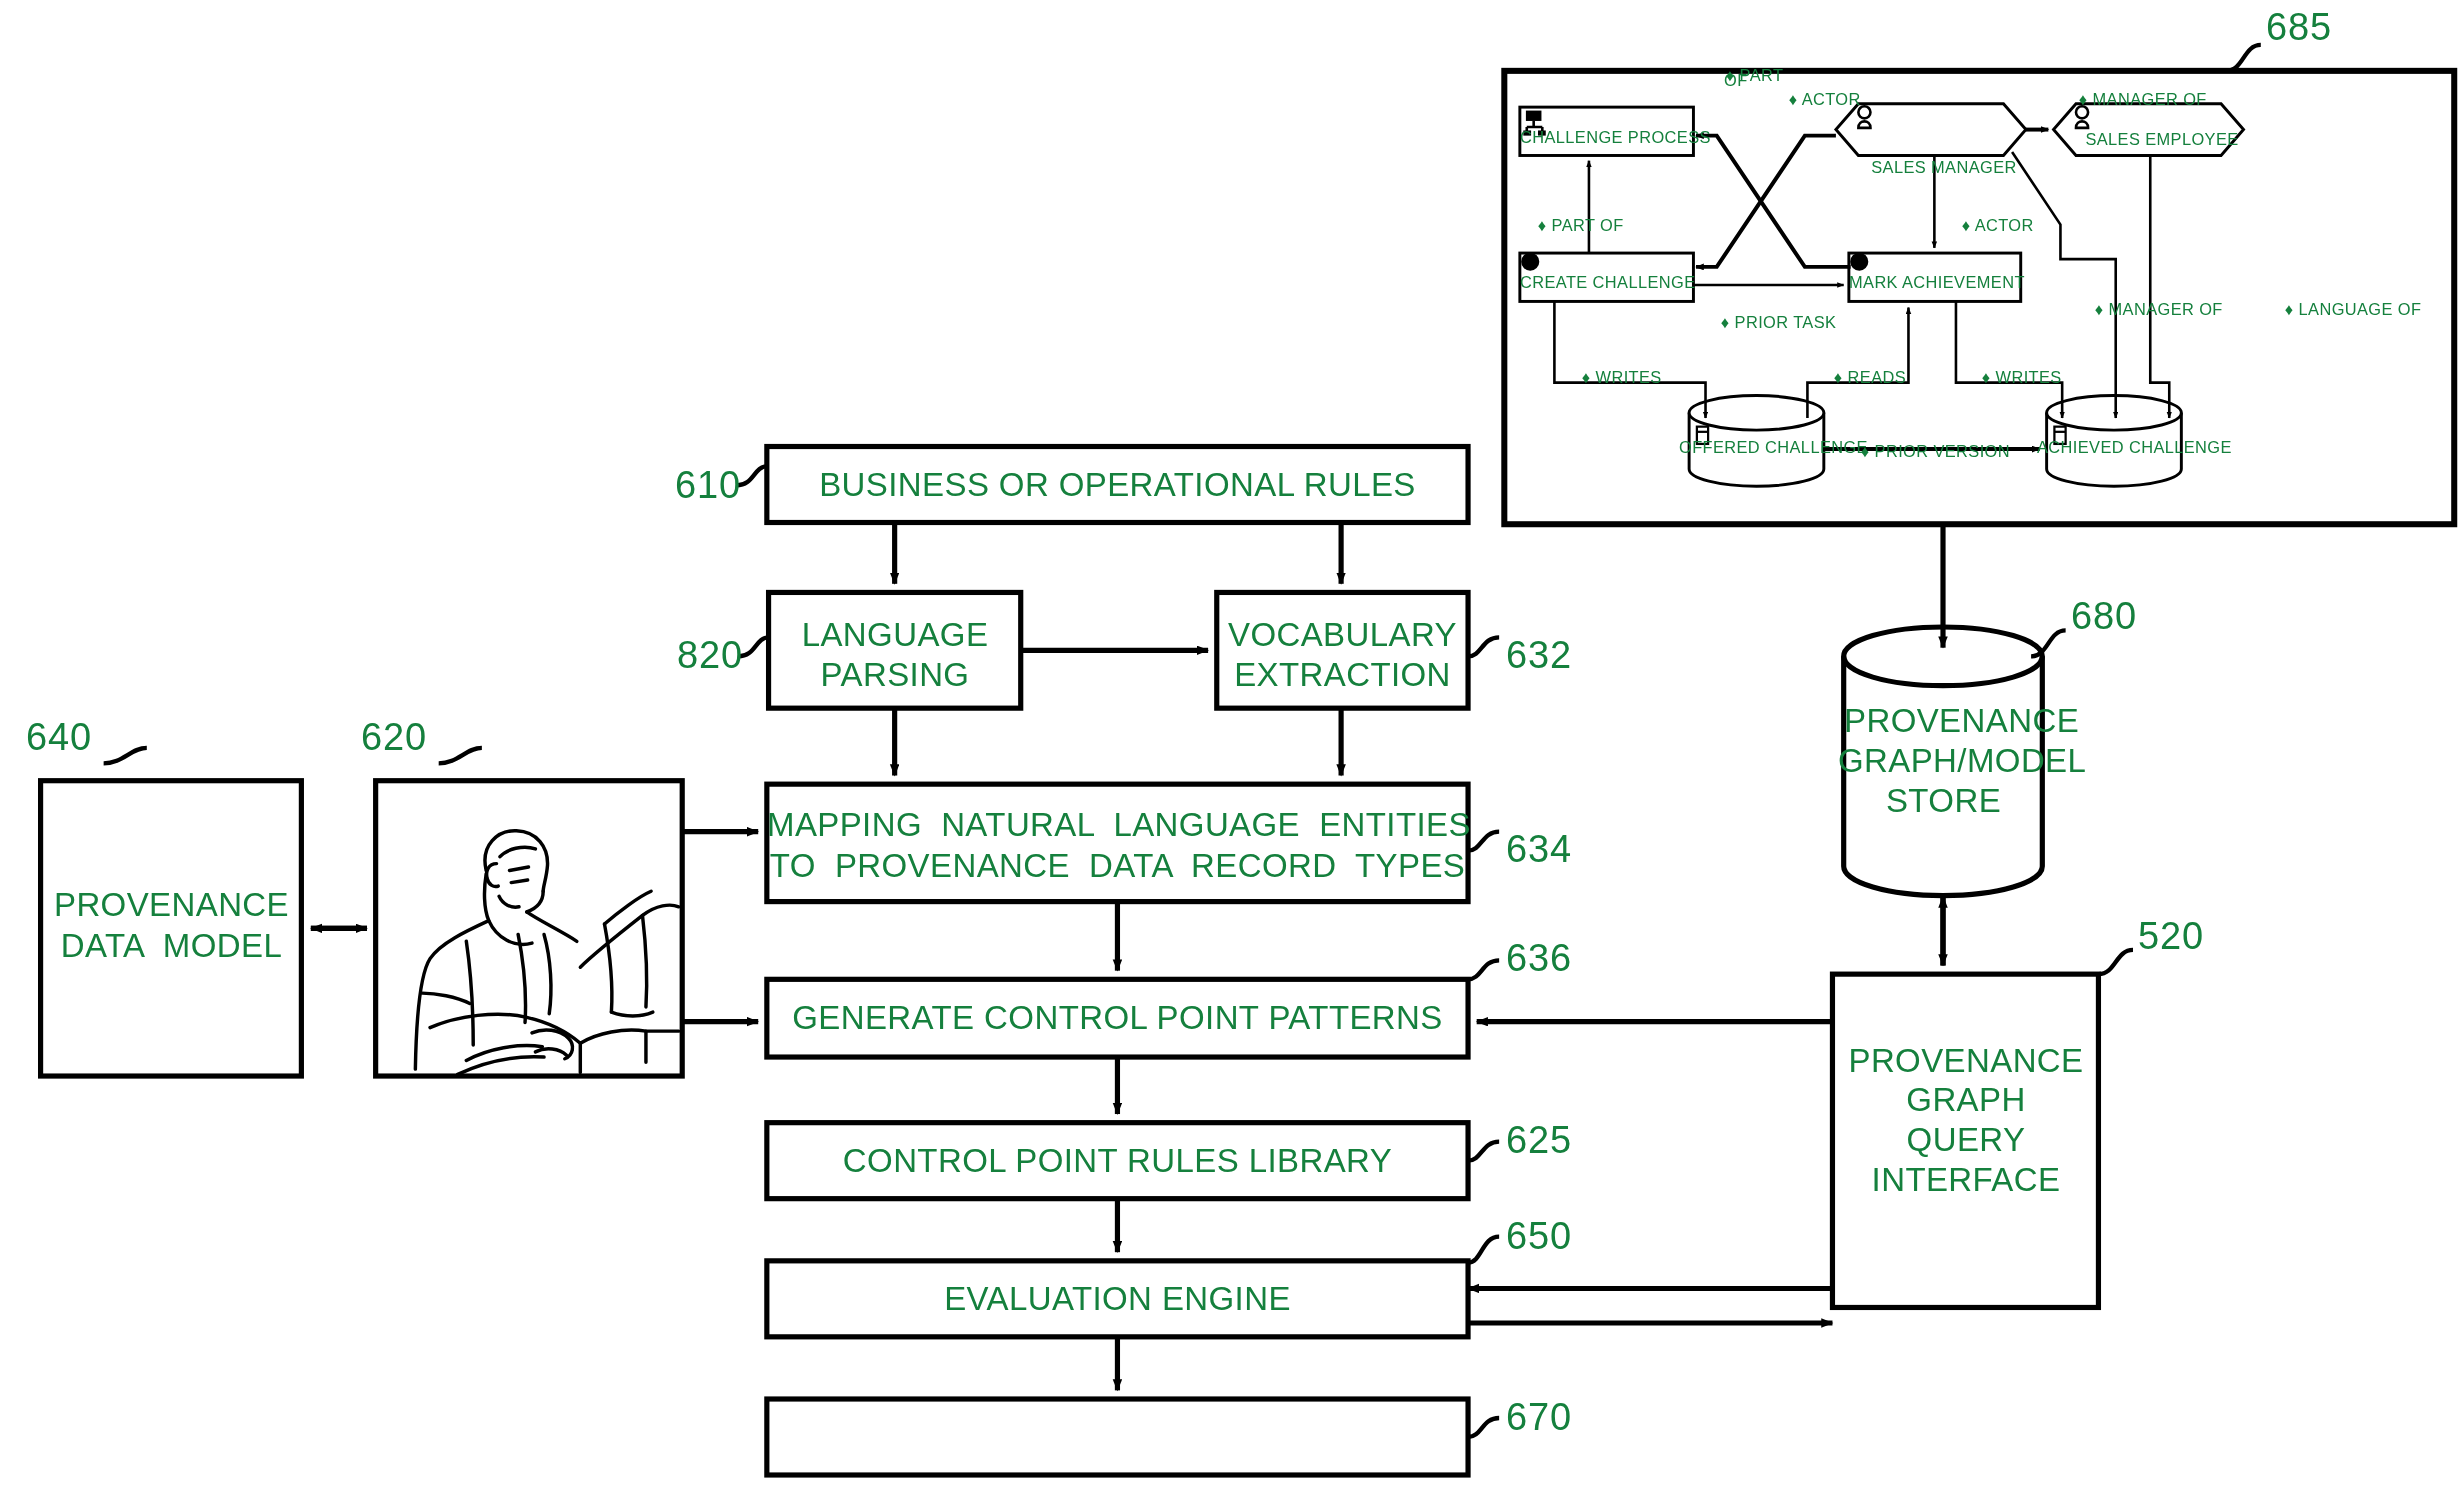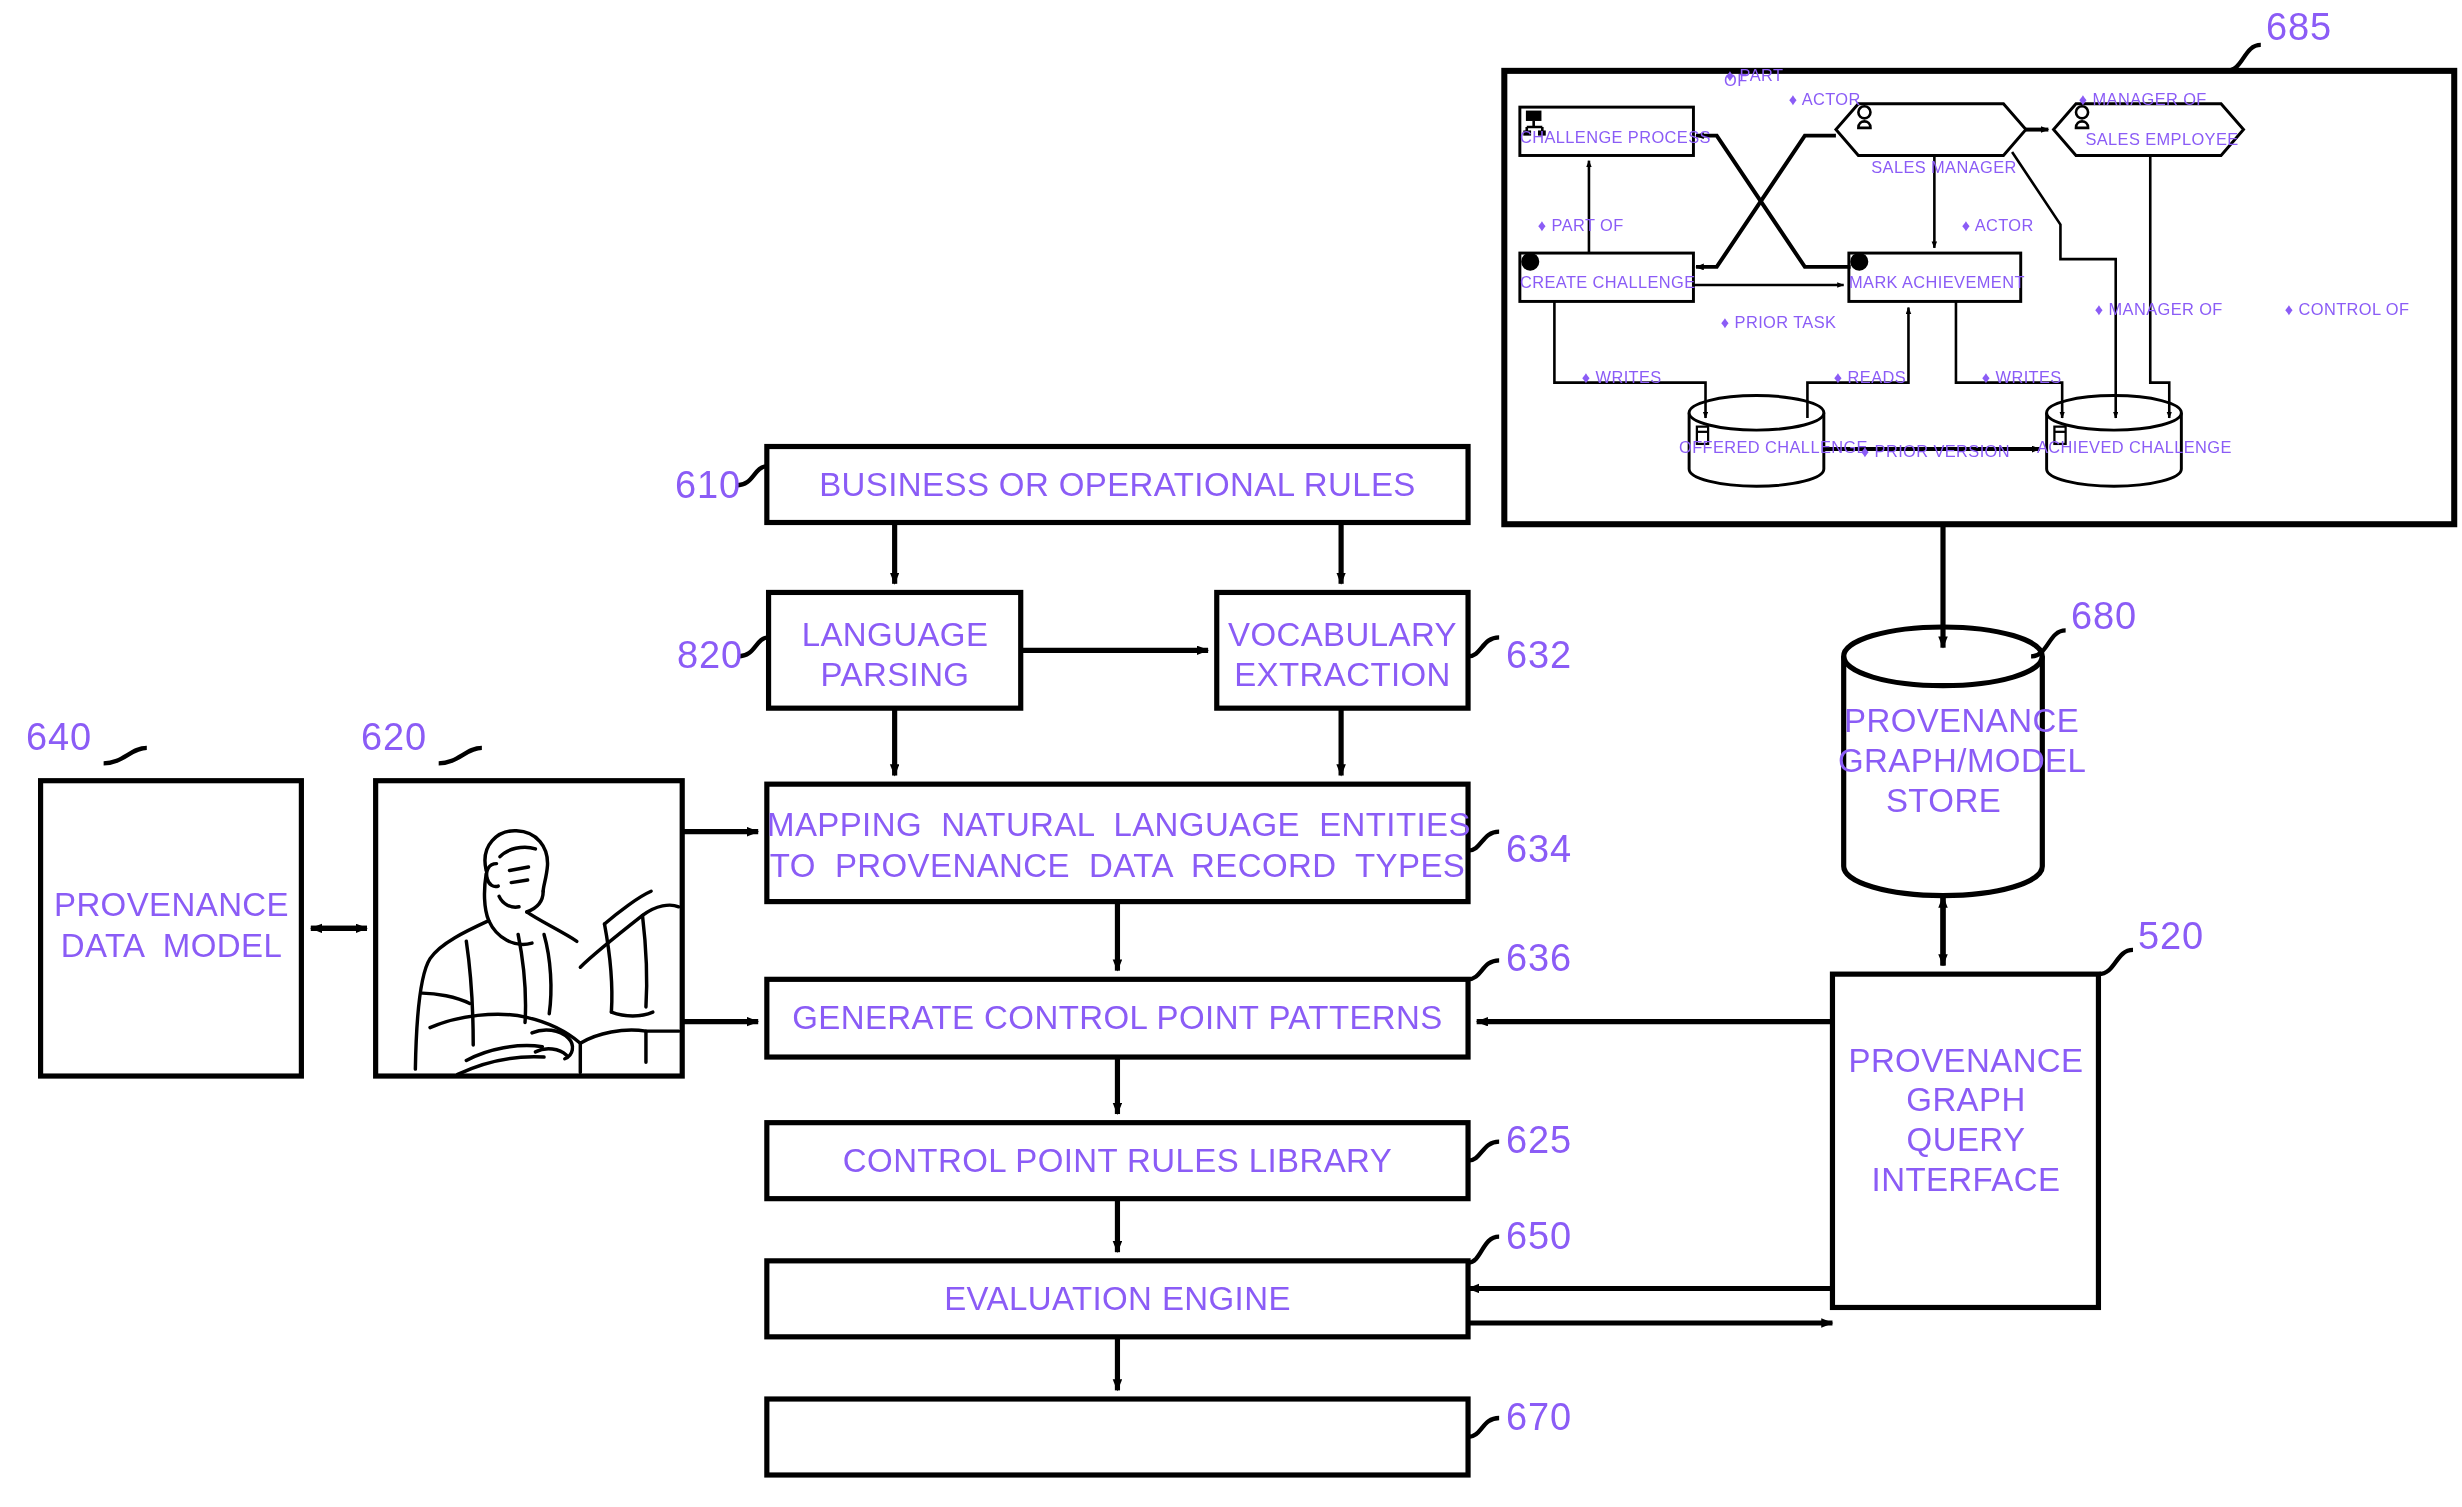--- a/index.html
+++ b/index.html
@@ -2,21 +2,21 @@
 <html style="font-size:14px"><head>
 <meta charset="utf-8">
 <title>Provenance Control Point Diagram</title>
 <style>
   html,body{margin:0;padding:0;background:#ffffff;}
   body{width:2462px;height:1507px;position:relative;overflow:hidden;
        font-family:"Liberation Sans", sans-serif;color:#000;}
   #stage{position:absolute;left:0;top:0;width:2462px;height:1507px;}
   svg.layer{position:absolute;left:0;top:0;width:2462px;height:1507px;overflow:visible;}
   .txt{position:absolute;white-space:pre;font-family:"Liberation Sans", sans-serif;
-       color:#8b5cf6;letter-spacing:0.4px;text-align:center;}
+       color:#15803d;letter-spacing:0.4px;text-align:center;}
   .boxlabel{font-size:33px;line-height:40px;font-weight:400;}
   .reflabel{font-size:38px;line-height:41px;font-weight:400;letter-spacing:0.9px;}
   .inset-node{font-size:16.4px;line-height:19px;letter-spacing:0.4px;}
   .inset-edge{font-size:16.4px;line-height:19px;letter-spacing:0.4px;}
   .ctr{display:flex;align-items:center;justify-content:center;}
 </style>
 </head>
 <body>
 
 <div id="stage">
@@ -267,21 +267,21 @@
 
   <div class="txt inset-edge" style="left:1942px;top:197px;width:104px;text-align:left;">
     <span>♦</span><span> </span><span>ACTOR</span>
   </div>
 
   <div class="txt inset-edge" style="left:2075px;top:281px;width:155px;text-align:left;">
     <span>♦</span><span> </span><span>MANAGER OF</span>
   </div>
 
   <div class="txt inset-edge" style="left:2265px;top:281px;width:164px;text-align:left;">
-    <span>♦</span><span> </span><span>CONTROL OF</span>
+    <span>♦</span><span> </span><span>LANGUAGE OF</span>
   </div>
 
   <div class="txt inset-edge" style="left:1701px;top:294px;width:155px;text-align:left;">
     <span>♦</span><span> </span><span>PRIOR TASK</span>
   </div>
 
   <div class="txt inset-edge" style="left:1562px;top:349px;width:121px;text-align:left;">
     <span>♦</span><span> </span><span>WRITES</span>
   </div>
 

